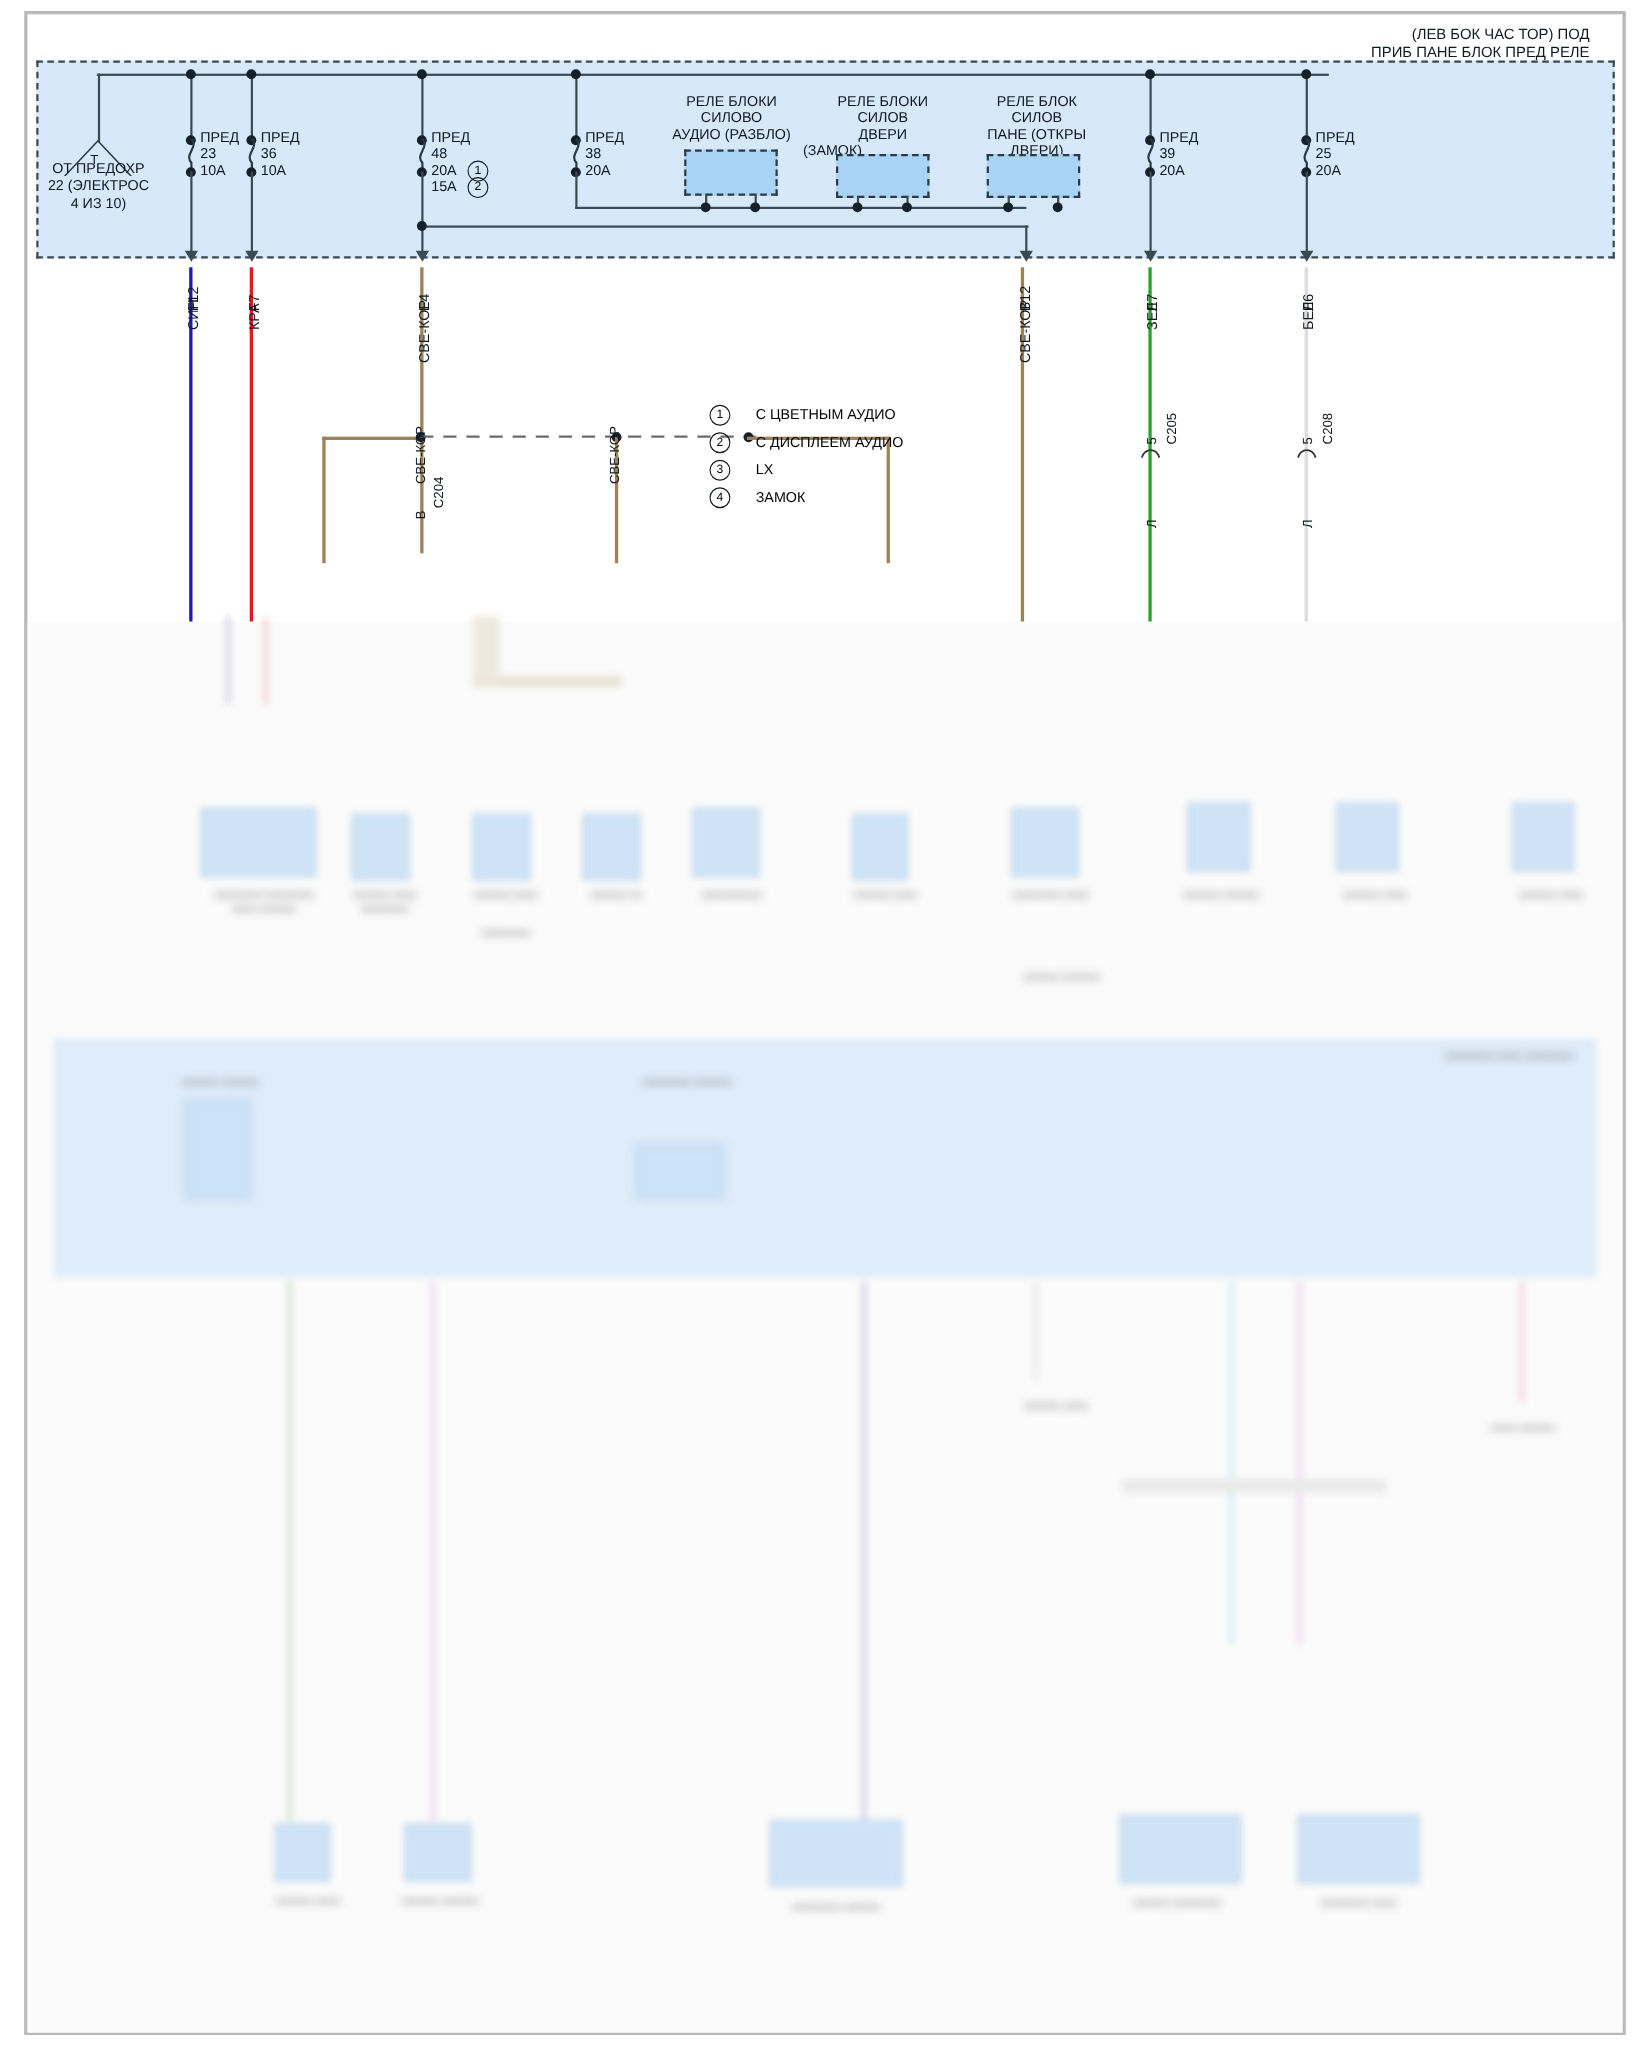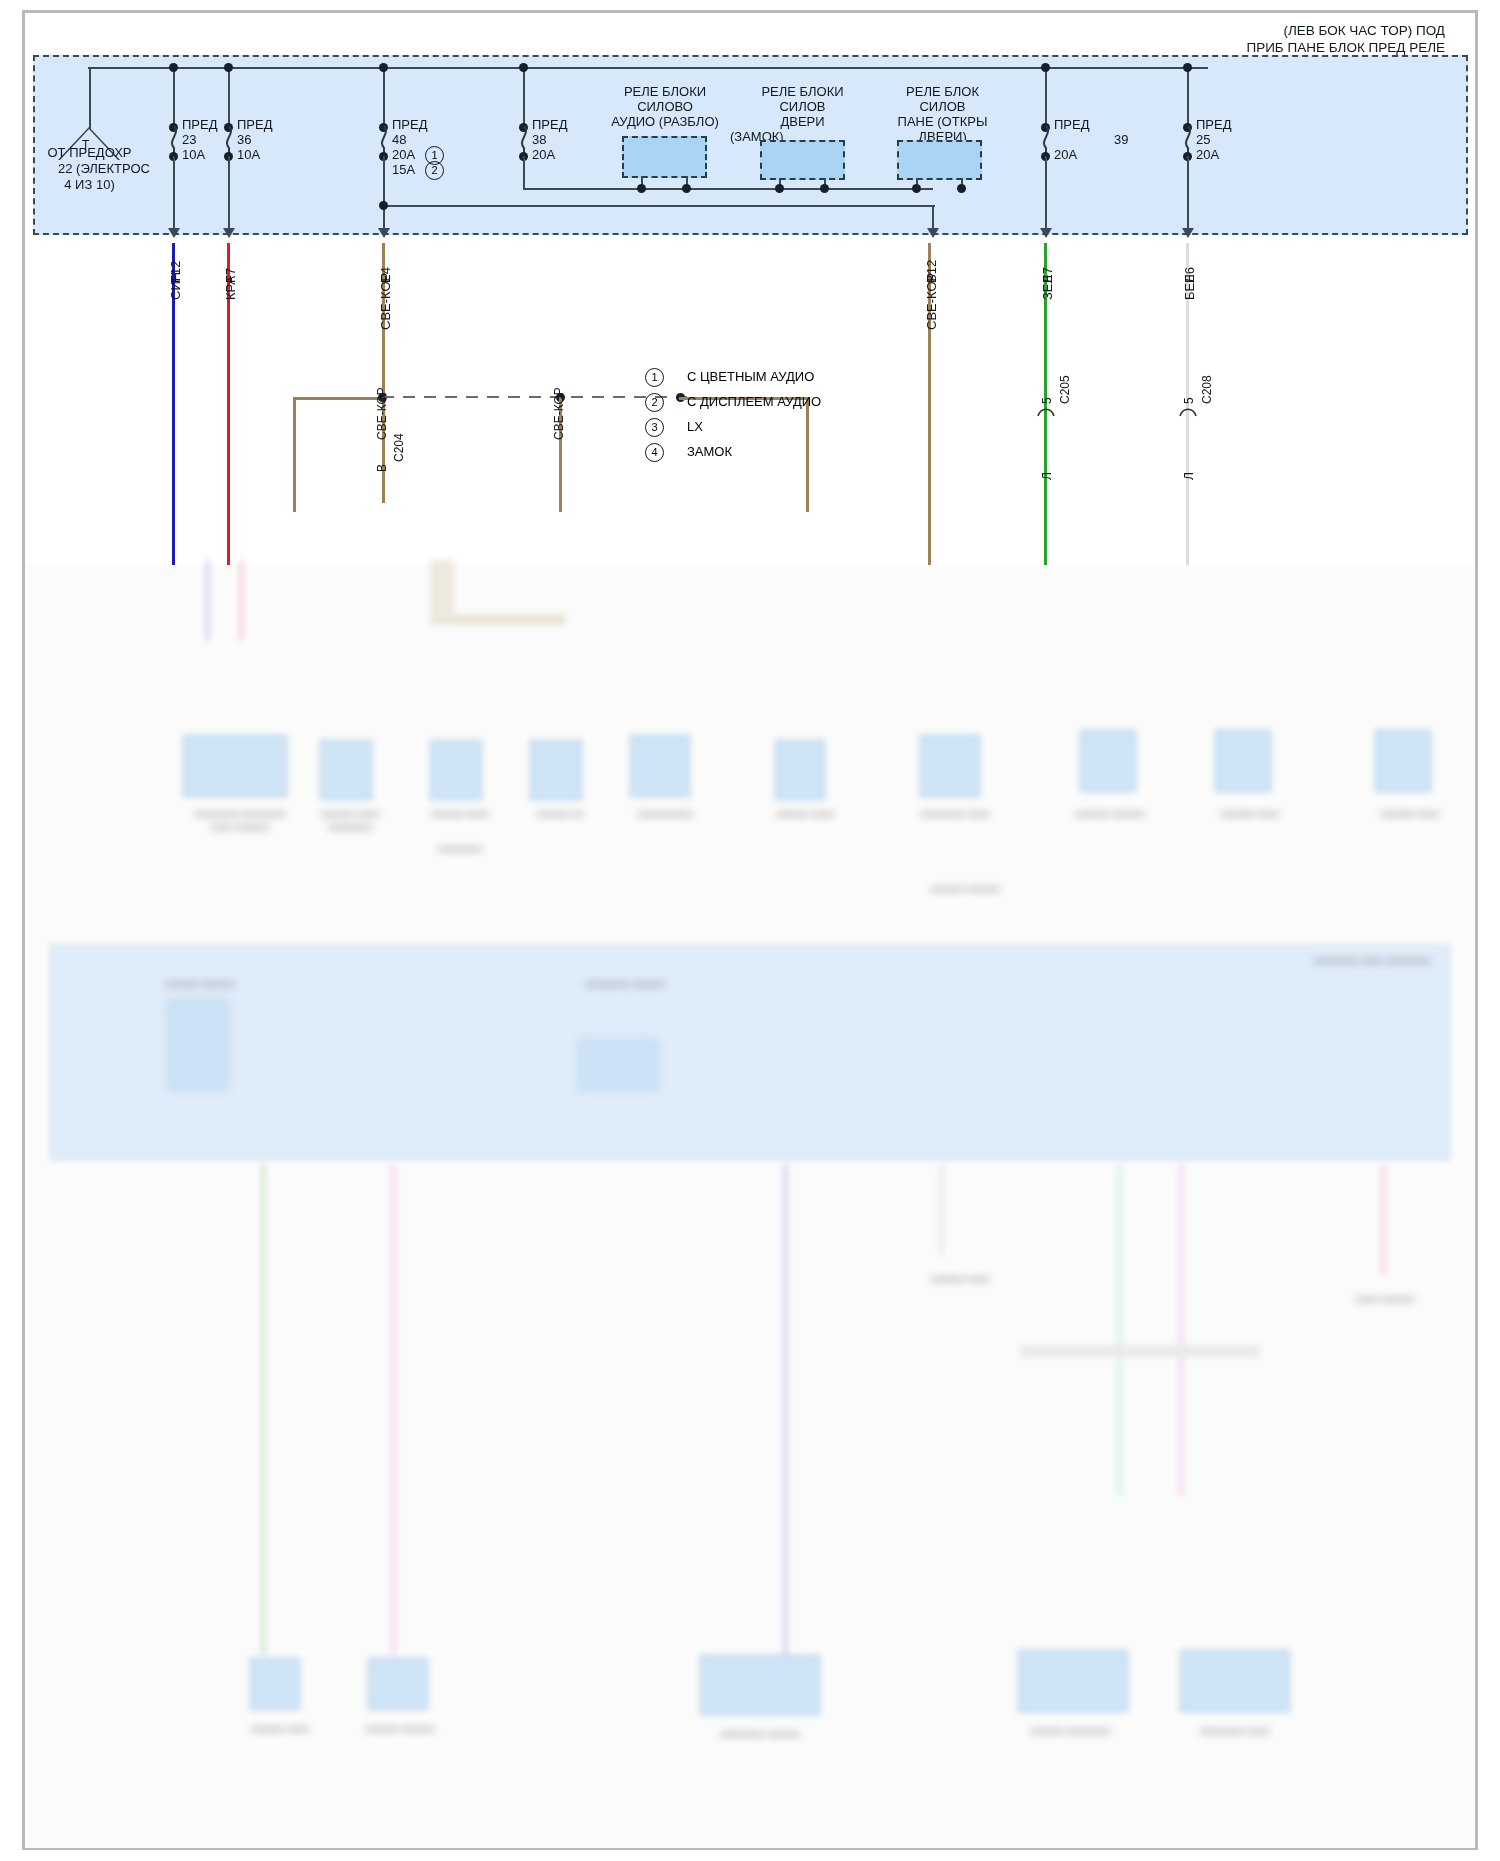--- a/index.html
+++ b/index.html
@@ -49,21 +49,21 @@
   <div class="panel" style="left:33px;top:55px;width:1435px;height:180px;"></div>
 
   <div class="hthin" style="left:88px;top:67px;width:1120px;"></div>
   <div class="hthin" style="left:380px;top:205px;width:555px;"></div>
 
   <div class="triline" style="left:58px;top:127px;"></div>
   <div class="tri" style="left:59px;top:129px;"></div>
   <div class="txt" style="left:82px;top:138px;font-size:12px;">T</div>
   <div class="thin" style="left:89px;top:67px;height:62px;"></div>
   <div class="txt" style="left:22px;top:145px;width:135px;text-align:center;">ОТ ПРЕДОХР</div>
-  <div class="txt" style="left:22px;top:161px;width:135px;padding-left:36px;">22 (ЭЛЕКТРОС</div>
+  <div class="txt" style="left:22px;top:161px;width:135px;text-align:center;">22 (ЭЛЕКТРОС</div>
   <div class="txt" style="left:22px;top:177px;width:135px;text-align:center;">4 ИЗ 10)</div>
 
   <div class="thin" style="left:173px;top:67px;height:60px;"></div>
   <div class="dot" style="left:169px;top:123px;"></div>
   <svg class="fusebody" style="left:168px;top:126px;" viewBox="0 0 12 30">
     <path d="M6 0 C13 8, -1 14, 6 22 L6 30" fill="none" stroke="#2b3b45" stroke-width="2"></path>
     </svg>
   <div class="dot" style="left:169px;top:152px;"></div>
   <div class="thin" style="left:173px;top:156px;height:75px;"></div>
   <div class="txt" style="left:182px;top:117px;">ПРЕД</div>
@@ -111,21 +111,21 @@
   <div class="txt" style="left:532px;top:147px;">20A</div>
 
   <div class="thin" style="left:1045px;top:67px;height:60px;"></div>
   <div class="dot" style="left:1041px;top:123px;"></div>
   <svg class="fusebody" style="left:1040px;top:126px;" viewBox="0 0 12 30">
     <path d="M6 0 C13 8, -1 14, 6 22 L6 30" fill="none" stroke="#2b3b45" stroke-width="2"></path>
     </svg>
   <div class="dot" style="left:1041px;top:152px;"></div>
   <div class="thin" style="left:1045px;top:156px;height:75px;"></div>
   <div class="txt" style="left:1054px;top:117px;">ПРЕД</div>
-  <div class="txt" style="left:1114px;top:132px;text-align:center;">39</div>
+  <div class="txt" style="left:1054px;top:132px;text-align:center;">39</div>
   <div class="txt" style="left:1054px;top:147px;">20A</div>
   <div class="arrow" style="left:1040px;top:228px;"></div>
 
   <div class="thin" style="left:1187px;top:67px;height:60px;"></div>
   <div class="dot" style="left:1183px;top:123px;"></div>
   <svg class="fusebody" style="left:1182px;top:126px;" viewBox="0 0 12 30">
     <path d="M6 0 C13 8, -1 14, 6 22 L6 30" fill="none" stroke="#2b3b45" stroke-width="2"></path>
     </svg>
   <div class="dot" style="left:1183px;top:152px;"></div>
   <div class="thin" style="left:1187px;top:156px;height:75px;"></div>

